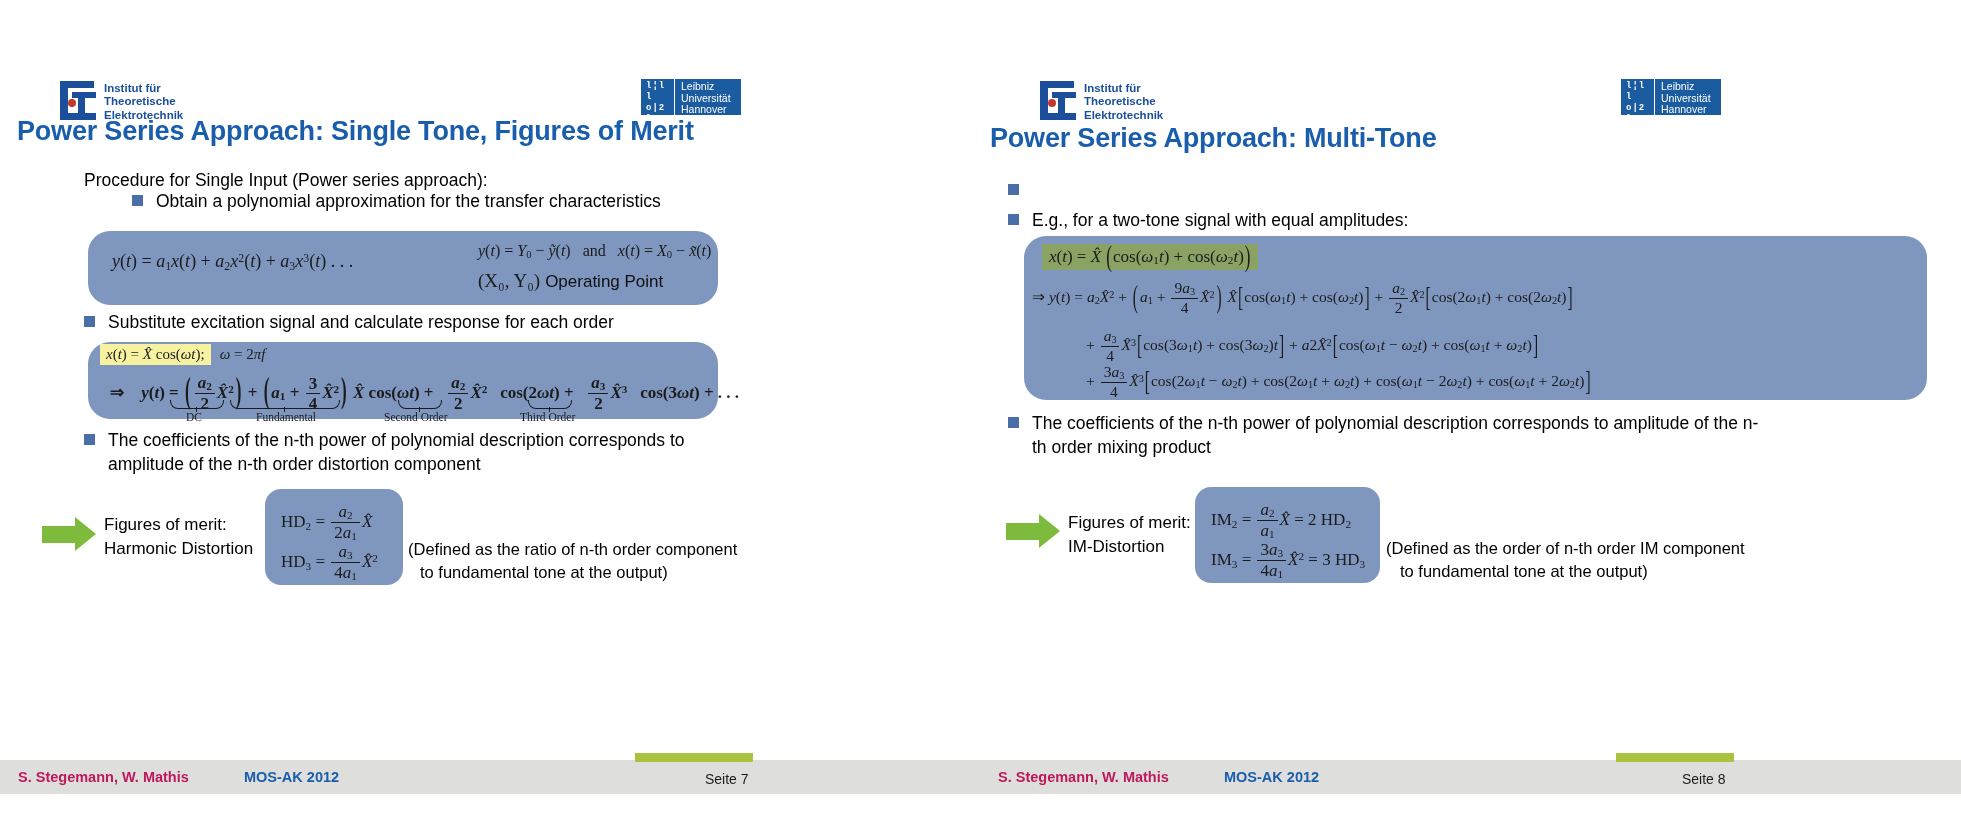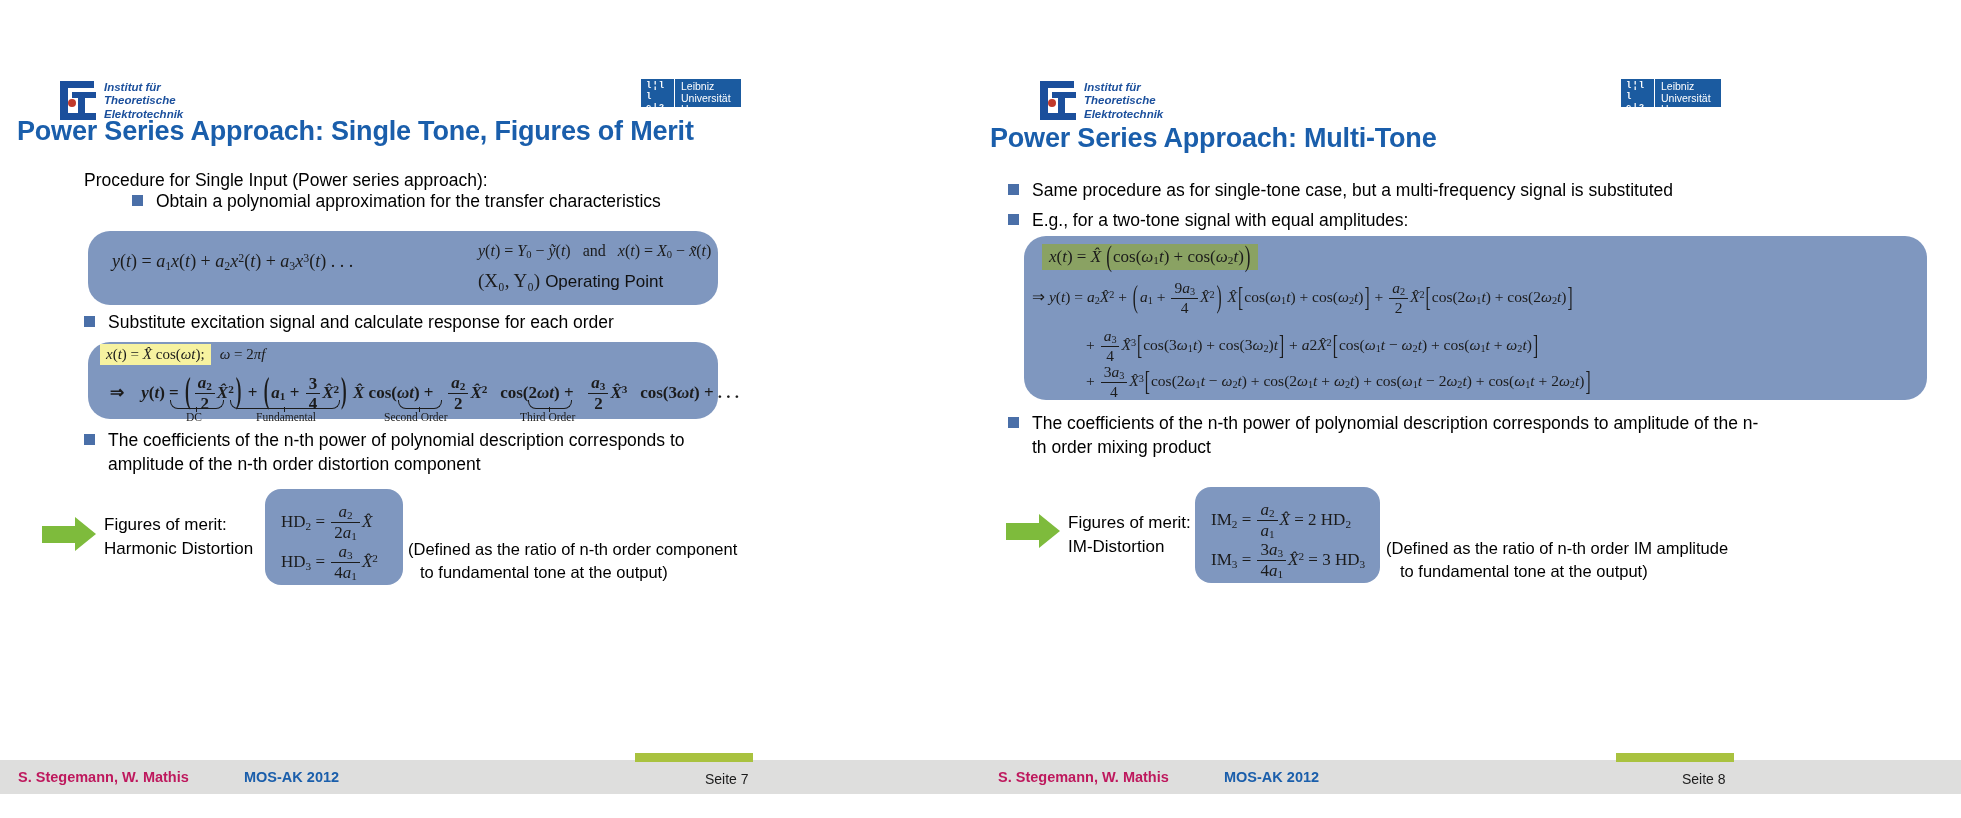--- a/index.html
+++ b/index.html
@@ -16,41 +16,41 @@
     width:980px;height:818px;
     background:#ffffff;
     flex:0 0 auto;
     overflow:hidden;
   }
   .slide.right{width:981px;}
 
   
   .tet-logo{
     position:absolute;
-    display:flex;align-items:center;font-style:italic;
+    display:flex;align-items:flex-end;
     }
   .tet-mark{
     width:42px;height:44px;position:relative;flex:0 0 auto;
   }
   .tet-mark .bar1{position:absolute;left:2px;top:3px;width:34px;height:7px;background:#1b4f9c;}
   .tet-mark .bar2{position:absolute;left:2px;top:3px;width:8px;height:38px;background:#1b4f9c;}
   .tet-mark .bar3{position:absolute;left:14px;top:14px;width:24px;height:6px;background:#1b4f9c;}
   .tet-mark .bar4{position:absolute;left:20px;top:14px;width:7px;height:27px;background:#1b4f9c;}
   .tet-mark .bar5{position:absolute;left:2px;top:35px;width:36px;height:7px;background:#1b4f9c;}
   .tet-mark .dot{position:absolute;left:10px;top:21px;width:8px;height:8px;background:#c0392b;border-radius:50%;}
   .tet-text{
     font-size:11.5px;line-height:13.5px;color:#1b4f9c;font-weight:600;
     padding-left:4px;padding-top:2px;white-space:nowrap;
   }
 
   .luh-logo{
     position:absolute;
     display:flex;align-items:stretch;
     background:#1b5ba0;
-    height:28px;
+    height:36px;
   }
   .luh-code{
     width:34px;background:#1b5ba0;
     color:#ffffff;font-size:9px;line-height:11px;
     font-family:"Liberation Mono",monospace;
     padding:2px 0 0 5px;letter-spacing:1px;font-weight:700;
     border-right:1px solid #ffffff;
     box-sizing:border-box;
   }
   .luh-name{
@@ -314,21 +314,20 @@
         <div>Leibniz</div>
         <div>Universität</div>
         <div>Hannover</div>
       </div>
     </div>
 
     <div class="slide-title" style="left:10px;top:123px;font-size:27px;">Power Series Approach: Multi-Tone</div>
 
     <div class="bullet" style="left:28px;top:178px;width:760px;">
       <div class="sq"></div>
-      <div class="btxt">Same procedure as for single-tone case, but a multi-frequency signal is substituted</div>
     </div>
 
     <div class="bullet" style="left:28px;top:208px;width:700px;">
       <div class="sq"></div>
       <div class="btxt">E.g., for a two-tone signal with equal amplitudes:</div>
     </div>
 
     <div class="fbox round-lg" style="left:44px;top:236px;width:903px;height:164px;">
 
       <div class="math hl-green" style="position:absolute;left:18px;top:8px;font-size:17px;padding:3px 7px;">
@@ -370,21 +369,21 @@
     <div class="fbox" style="left:215px;top:487px;width:185px;height:96px;border-radius:16px;">
       <div class="math" style="position:absolute;left:16px;top:14px;font-size:17px;">
         <span class="up">IM</span><sub>2</sub> = <span class="frac"><span class="num"><span class="it">a</span><sub>2</sub></span><span class="den"><span class="it">a</span><sub>1</sub></span></span><span class="it">X̂</span> = 2 <span class="up">HD</span><sub>2</sub>
       </div>
       <div class="math" style="position:absolute;left:16px;top:54px;font-size:17px;">
         <span class="up">IM</span><sub>3</sub> = <span class="frac"><span class="num">3<span class="it">a</span><sub>3</sub></span><span class="den">4<span class="it">a</span><sub>1</sub></span></span><span class="it">X̂</span><sup>2</sup> = 3 <span class="up">HD</span><sub>3</sub>
       </div>
     </div>
 
     <div class="defined" style="left:406px;top:537px;">
-      <div>(Defined as the ratio of n-th order IM amplitude</div>
+      <div>(Defined as the order of n-th order IM component</div>
       <div style="padding-left:14px;">to fundamental tone at the output)</div>
     </div>
 
     <div class="footer">
       <div class="fgreen" style="left:636px;width:118px;"></div>
       <div class="fauthors">S. Stegemann,  W. Mathis</div>
       <div class="fconf" style="left:244px;">MOS-AK 2012</div>
       <div class="fpage" style="left:702px;">Seite 8</div>
     </div>
   </div>

